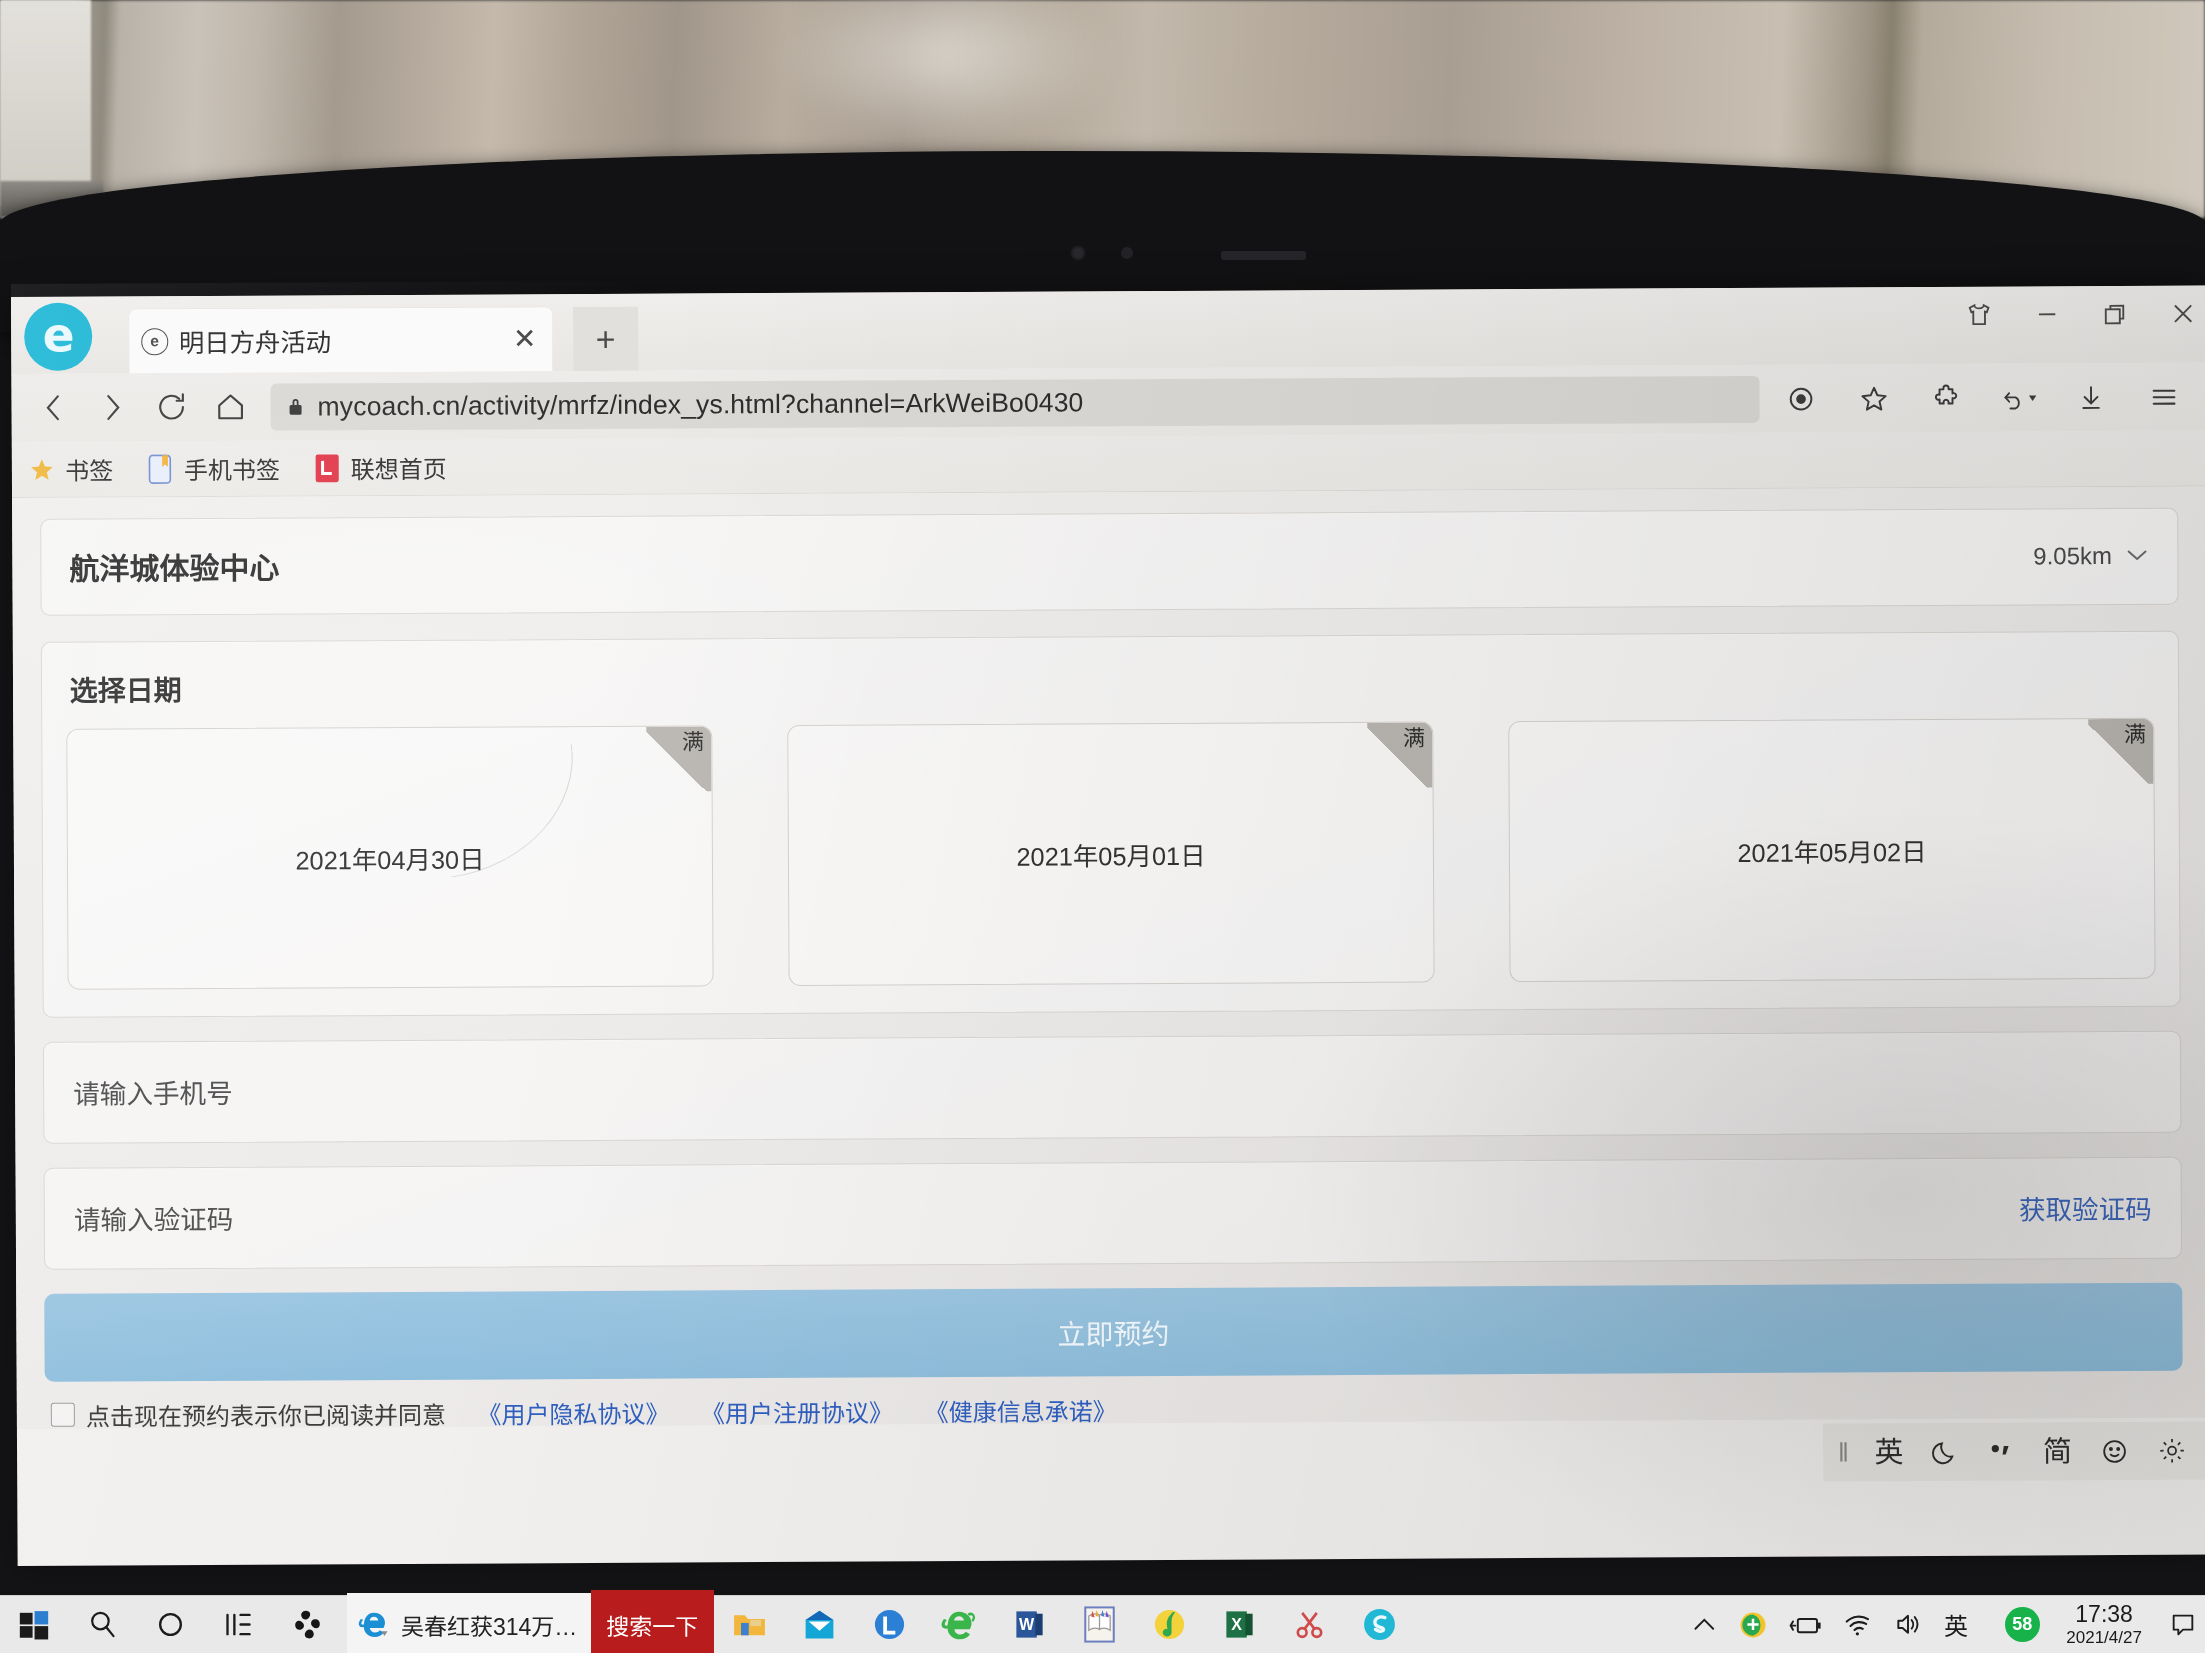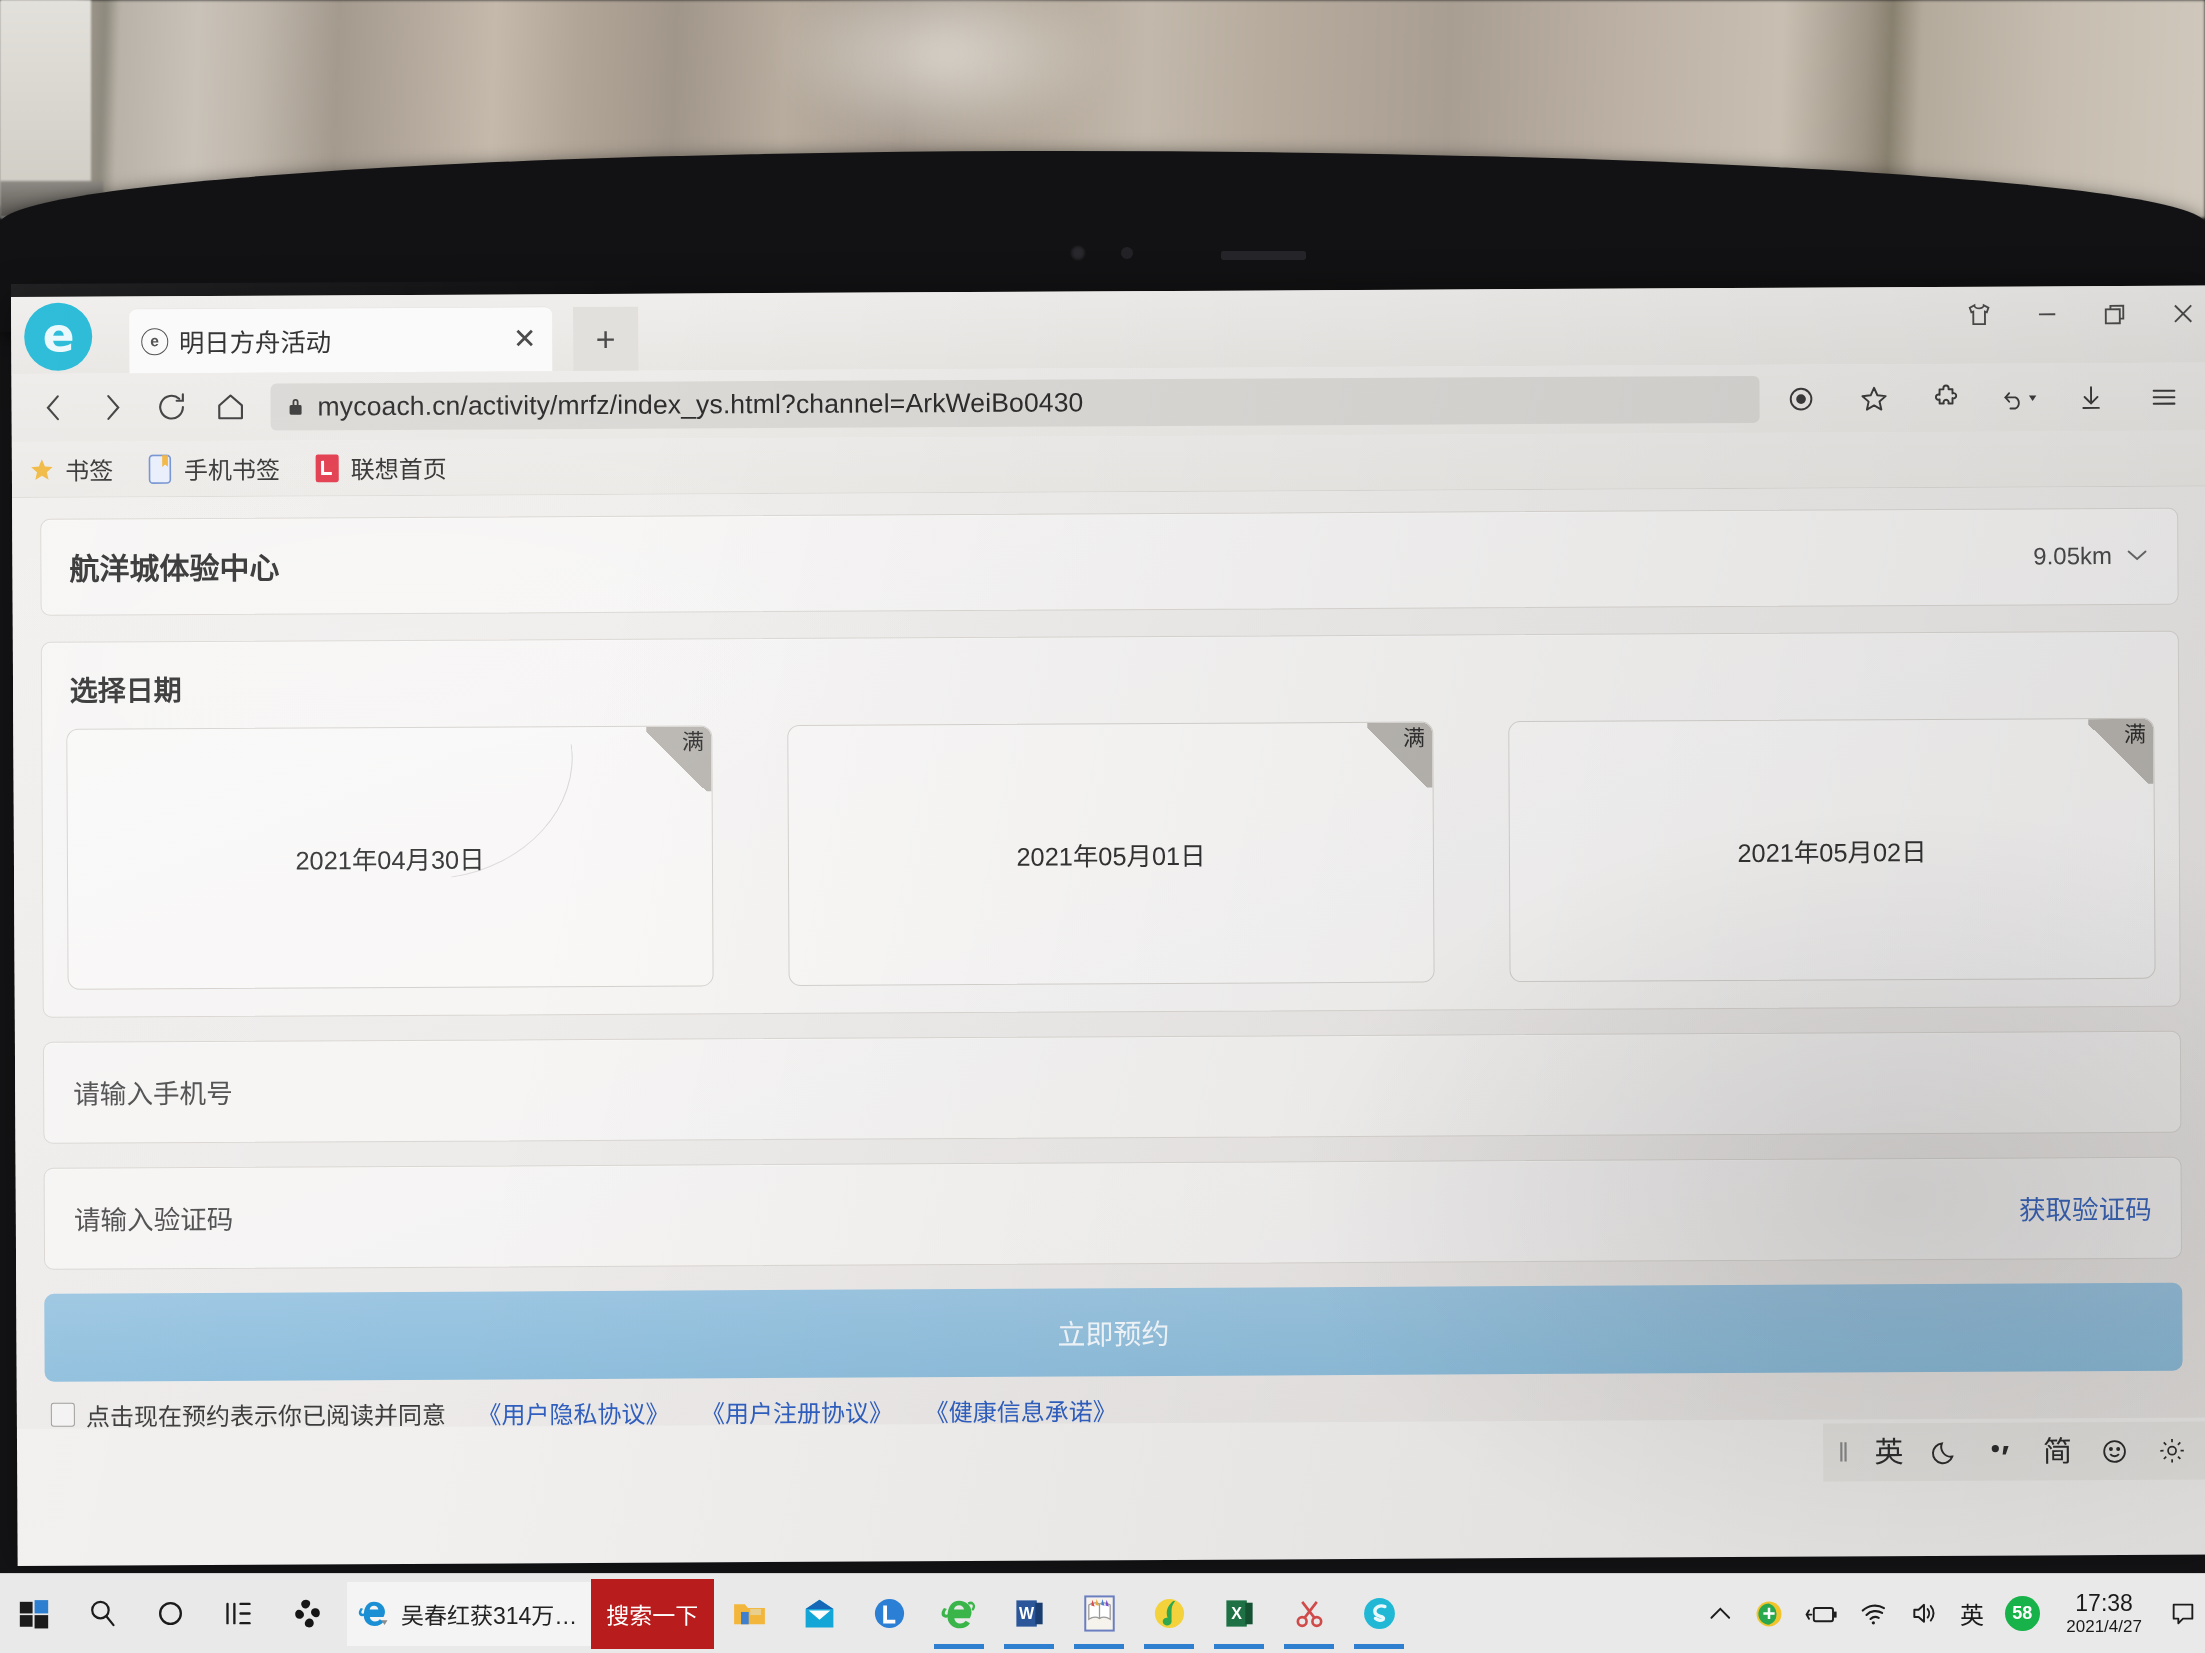--- a/index.html
+++ b/index.html
@@ -267,21 +267,21 @@
     padding: 0 18px 0 14.5px;
     background: #e9e7e4;
     color: #2e2e2e;
   }
   .ime-i { font-size: 29px; line-height: 1; display: flex; align-items: center; }
   .grip { color: #8c8c8c; letter-spacing: -2.4px; font-size: 26.6px; }
 
   
   .taskbar {
     position: absolute; left: 0; right: 0; bottom: 0; z-index: 50;
-    height: 80px;
+    height: 58px;
     background: #e9e9e9;
     display: flex; align-items: center;
     border-top: 0.6px solid #d2d2d2;
   }
   .tb-btn {
     width: 68px; height: 70px;
     display: flex; align-items: center; justify-content: center; flex: none;
   }
   .tb-app {
     width: 70px; height: 70px; position: relative;
@@ -303,21 +303,21 @@
     font-size: 23px; white-space: nowrap;
   }
   .tray { margin-left: auto; display: flex; align-items: center; gap: 20.6px; padding-right: 8.5px; }
   .tray-i { display: flex; align-items: center; justify-content: center; color: #1d1d1d; }
   .clock { text-align: center; line-height: 1.12; color: #1b1b1b; padding: 0 6px; }
   .clock .t { font-size: 23px; }
   .clock .d { font-size: 17px; }
   .badge58 {
     width: 35px; height: 35px; border-radius: 50%;
     background: #18b24a; color: #fff; font-size: 18px; font-weight: 700;
-    display: flex; align-items: center; justify-content: center;
+    display: flex; align-items: center; justify-content: center; margin-left: 16px;
   }
   .ime-ab { font-size: 24px; color: #1b1b1b; }
 </style>
 </head>
 <body>
 
 <div id="photo">
   <div class="room"></div>
   <div class="room-glow"></div>
   <div class="room-left-wall"></div>

